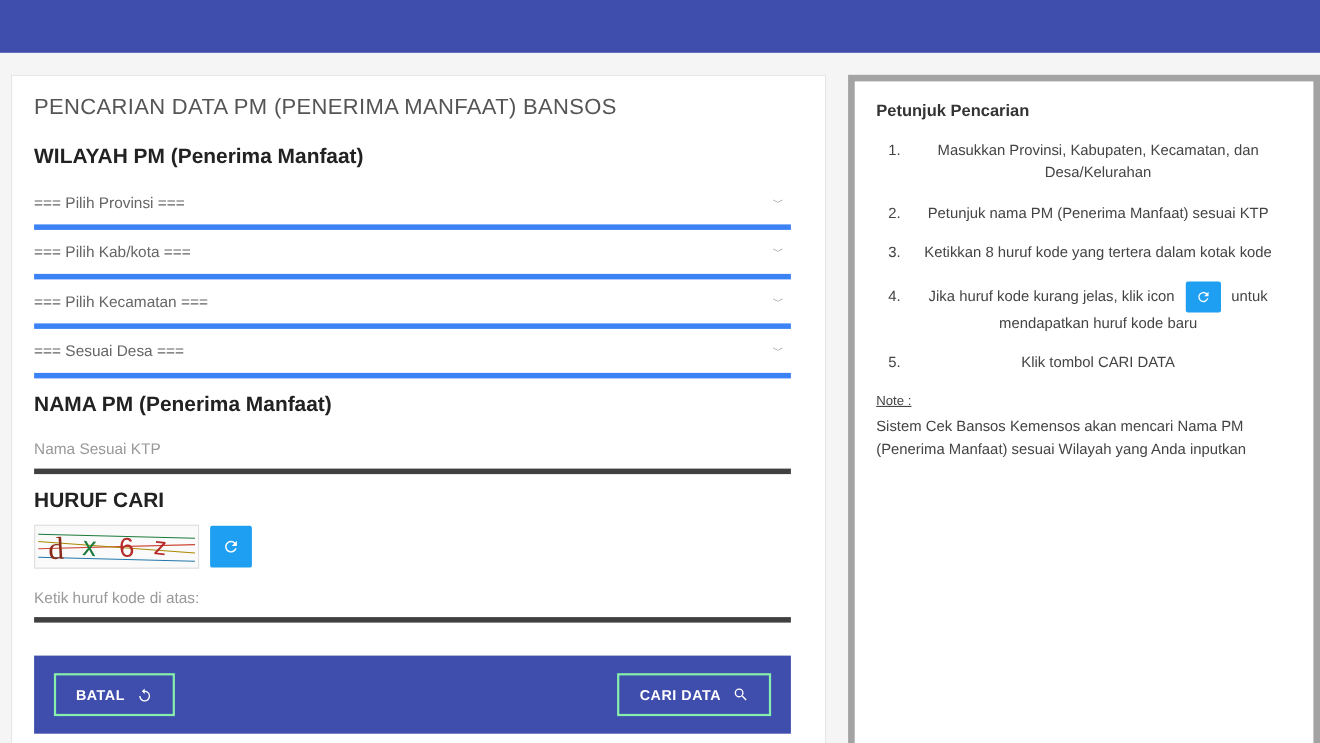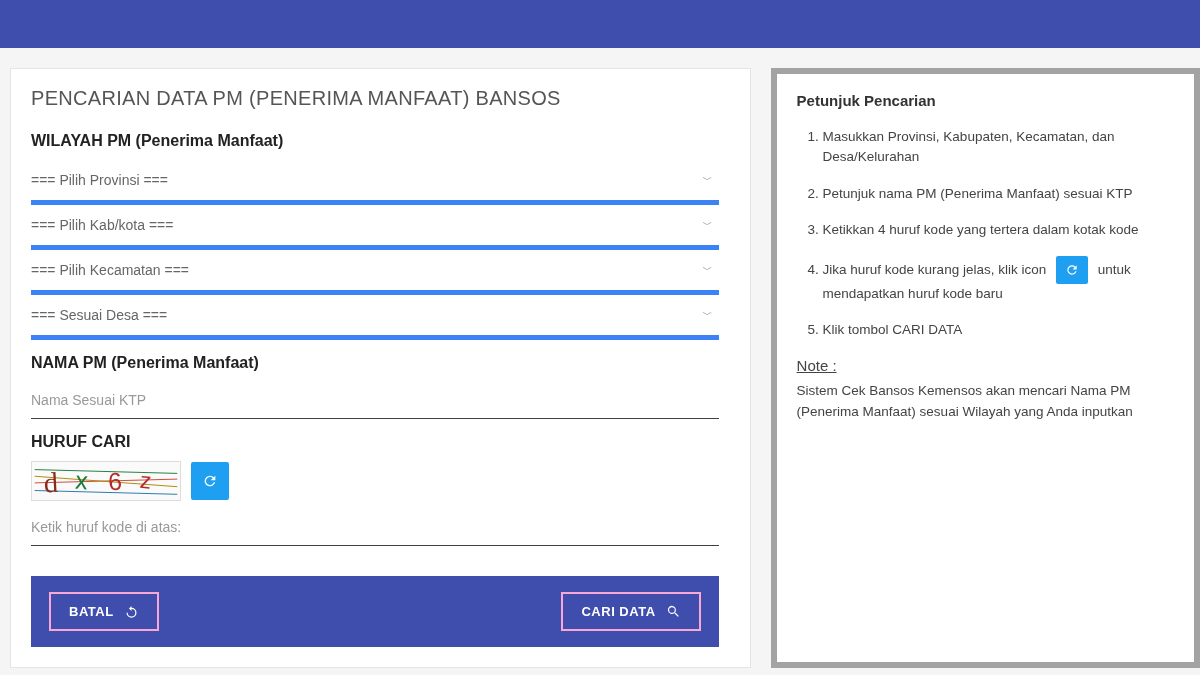--- a/index.html
+++ b/index.html
@@ -2,39 +2,39 @@
 <html><head>
 <meta charset="utf-8">
 <style>
 * { box-sizing: border-box; margin: 0; padding: 0; }
 body { font-family: "Segoe UI", Arial, sans-serif; background: #f5f5f5; color: #333; font-size: 14px; }
 .top-bar { background: #3f4ead; height: 48px; width: 100%; }
 .container { display: flex; gap: 20px; padding: 20px 0 20px 10px; }
 .main-panel { background: #fff; width: 778px; border: 1px solid #e5e5e5; padding: 18px 31px 20px 20px; }
 .side-panel { background: #fff; width: 450px; border: 6px solid #a3a3a3; padding: 18px 20px 20px 20px; }
 .page-title { font-size: 20px; font-weight: 400; color: #555; margin-bottom: 22px; letter-spacing: 0.3px; }
-.section-label { font-weight: 700; color: #222; margin: 14px 0 10px 0; font-size: 16px; }
+.section-label { font-weight: 700; color: #222; margin: 14px 0 10px 0; font-size: 19px; }
 .select-row { position: relative; border-bottom: 5px solid #3b82f6; padding: 12px 0; cursor: pointer; color: #666; font-size: 14px; }
 .chevron { position: absolute; right: 6px; top: 50%; transform: translateY(-50%); color: #888; font-size: 10px; }
-.text-input { width: 100%; border: none; border-bottom: 1px solid #404040; padding: 10px 0; font-size: 14px; outline: none; color: #4d7c0f; font-family: inherit; }
+.text-input { width: 100%; border: none; border-bottom: 5px solid #404040; padding: 10px 0; font-size: 14px; outline: none; color: #4d7c0f; font-family: inherit; }
 .text-input::placeholder { color: #999; }
 .captcha-row { display: flex; align-items: center; gap: 10px; margin-top: 8px; margin-bottom: 8px; }
 .captcha-box { width: 150px; height: 40px; border: 1px solid #ddd; background: #fafafa; position: relative; overflow: hidden; }
 .captcha-box svg { width: 100%; height: 100%; }
 .refresh-btn { width: 38px; height: 38px; background: #1e9ff2; border: none; color: #fff; display: flex; align-items: center; justify-content: center; cursor: pointer; border-radius: 2px; }
 .refresh-btn svg { width: 16px; height: 16px; fill: #fff; }
 .action-bar { background: #3f4ead; margin-top: 30px; padding: 16px 18px; display: flex; justify-content: space-between; align-items: center; }
-.action-btn { background: transparent; border: 2px solid #f9a8d4; color: #fff; padding: 10px 18px; font-size: 13px; font-weight: 600; letter-spacing: 0.5px; cursor: pointer; display: flex; align-items: center; gap: 10px; }
+.action-btn { background: transparent; border: 2px solid #86efac; color: #fff; padding: 10px 18px; font-size: 13px; font-weight: 600; letter-spacing: 0.5px; cursor: pointer; display: flex; align-items: center; gap: 10px; }
 .action-btn svg { width: 15px; height: 15px; fill: #fff; }
 .side-title { font-weight: 700; color: #333; margin-bottom: 18px; font-size: 15px; }
 .instruction-list { list-style: decimal; padding-left: 26px; }
-.instruction-list li { margin-bottom: 16px; color: #444; line-height: 1.5; font-size: 13.5px; }
+.instruction-list li { margin-bottom: 16px; color: #444; line-height: 1.5; font-size: 13.5px; text-align: center; }
 .inline-refresh { display: inline-flex; width: 32px; height: 28px; background: #1e9ff2; vertical-align: middle; margin: 0 6px; align-items: center; justify-content: center; border-radius: 2px; }
 .inline-refresh svg { width: 14px; height: 14px; fill: #fff; }
-.note-label { text-decoration: underline; color: #444; margin-top: 10px; display: block; font-size: 15px; }
+.note-label { text-decoration: underline; color: #444; margin-top: 10px; display: block; font-size: 12px; }
 .note-text { color: #444; margin-top: 6px; line-height: 1.6; font-size: 13.5px; }
 </style>
 </head>
 <body>
 
 <div class="top-bar"></div>
 
 <div class="container">
 
   <div class="main-panel">
@@ -98,21 +98,21 @@
           </svg>
       </button>
     </div>
   </div>
 
   <div class="side-panel">
     <div class="side-title">Petunjuk Pencarian</div>
     <ol class="instruction-list">
       <li>Masukkan Provinsi, Kabupaten, Kecamatan, dan Desa/Kelurahan</li>
       <li>Petunjuk nama PM (Penerima Manfaat) sesuai KTP</li>
-      <li>Ketikkan 4 huruf kode yang tertera dalam kotak kode</li>
+      <li>Ketikkan 8 huruf kode yang tertera dalam kotak kode</li>
       <li>
         <span>Jika huruf kode kurang jelas, klik icon</span>
         <span class="inline-refresh">
           <svg viewBox="0 0 24 24">
               <path d="M17.65 6.35A8 8 0 1 0 19.73 14h-2.08a6 6 0 1 1-1.42-6.22L13 11h7V4l-2.35 2.35z"></path>
             </svg>
         </span>
         <span>untuk mendapatkan huruf kode baru</span>
       </li>
       <li>Klik tombol CARI DATA</li>

